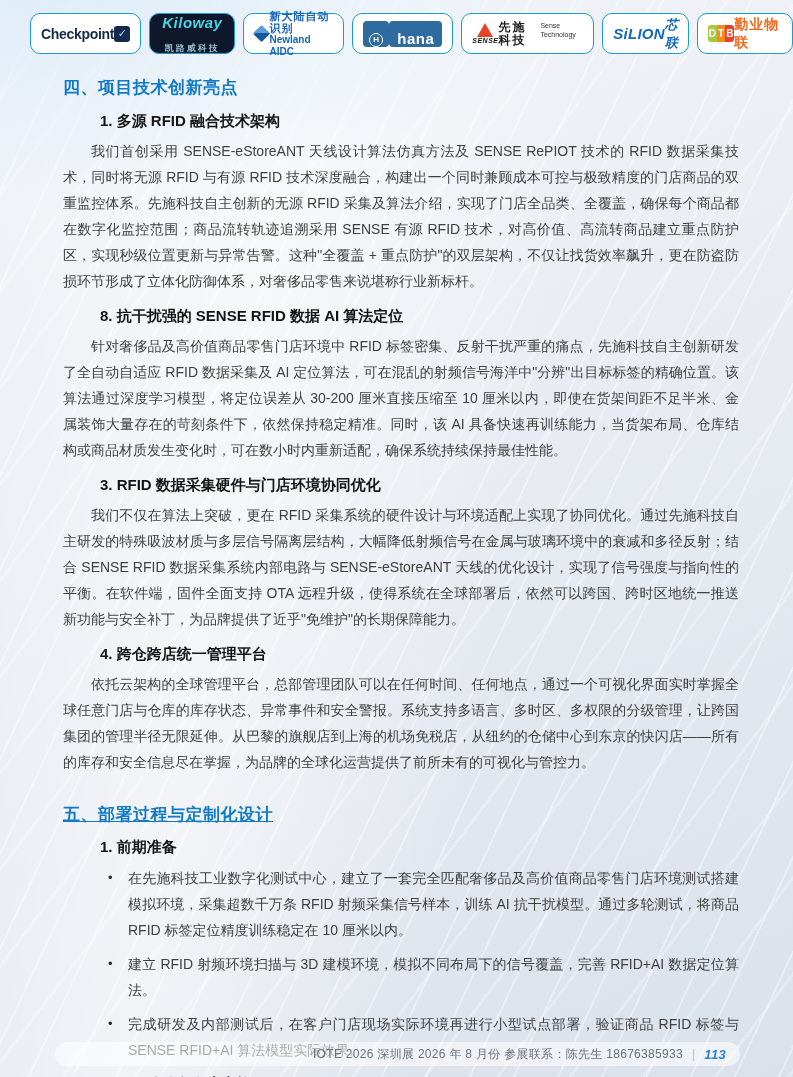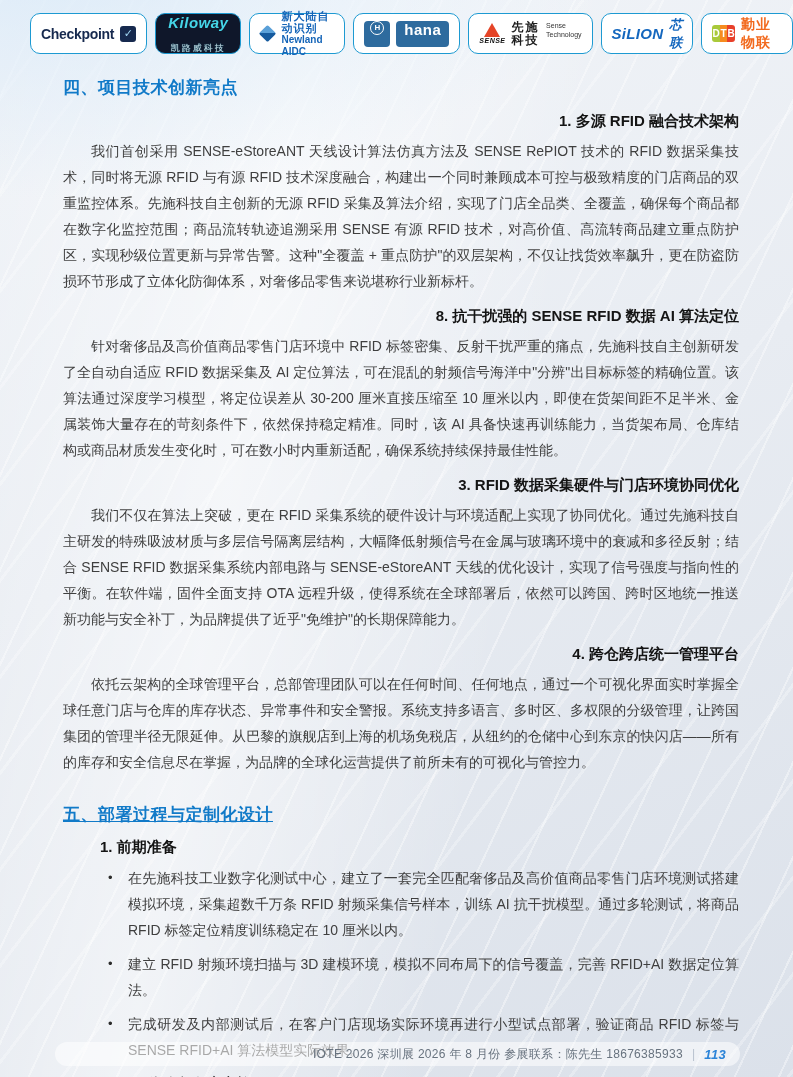--- a/index.html
+++ b/index.html
@@ -14,36 +14,36 @@
       repeating-linear-gradient(127deg, rgba(255,255,255,.28) 0 3px, rgba(255,255,255,0) 3px 58px),
       linear-gradient(160deg,#f2f5f9 0%, #e8ecf2 45%, #dbe1ea 100%);
     color:#3f3f3f;
     position:relative;
   }
 
   
   .logo-bar { position:absolute; top:13px; left:30px; display:flex; gap:8px; align-items:stretch; }
   .pill {
     background:#fff; border:1.5px solid #1d9ad2; border-radius:10px;
-    height:41px; display:flex; align-items:center; padding:16px 10px; gap:6px;
+    height:41px; display:flex; align-items:center; padding:16px 10px; 
   }
   .cp-text { font-weight:700; font-size:14px; color:#16294e; letter-spacing:-0.3px; }
   .cp-icon { width:16px; height:16px; background:#16294e; border-radius:3px; display:flex; align-items:center; justify-content:center; }
   .cp-icon::before { content:"✓"; color:#9fd4f2; font-size:11px; font-weight:700; }
 
   .pill.kiloway { background:#0f172a; border-color:#1d9ad2; flex-direction:column; justify-content:center; gap:12px; padding:0 12px; }
   .kw-brand { color:#45d6e8; font-weight:800; font-style:italic; font-size:15px; line-height:16px; letter-spacing:.5px; }
   .kw-cn { color:#c9ced3; font-size:9px; letter-spacing:2px; line-height:10px; text-shadow:0 0 1px #2aa9c9; }
 
   .nl-diamond { width:15px; height:15px; transform:rotate(45deg) scale(.82); background:linear-gradient(135deg,#5aa0d8 50%,#155a9e 50%); border-radius:2px; flex:0 0 auto; }
   .nl-text { display:flex; flex-direction:column; justify-content:center; }
   .nl-cn { color:#1565b8; font-weight:700; font-size:11px; line-height:12px; letter-spacing:1px; }
   .nl-en { color:#1565b8; font-weight:700; font-size:10px; line-height:12px; }
 
-  .hana-box { background:#2e6b9e; border-radius:4px; height:26px; display:flex; align-items:flex-start; justify-content:center; }
+  .hana-box { background:#2e6b9e; border-radius:4px; height:26px; display:flex; align-items:flex-end; justify-content:center; }
   .hana-ic { width:26px; }
   .hana-circle { width:14px; height:14px; border:1.6px solid #fff; border-radius:50%; display:flex; align-items:center; justify-content:center; }
   .hana-circle::before { content:"H"; color:#fff; font-size:8px; font-weight:700; }
   .hana-word { padding:0 8px; color:#fff; font-size:15px; font-weight:600; letter-spacing:.5px; }
 
   .sense-left { display:flex; flex-direction:column; align-items:center; justify-content:center; }
   .sense-tri { width:0; height:0; border-left:8px solid transparent; border-right:8px solid transparent; border-bottom:14px solid #e54427; }
   .sense-brand { font-style:italic; font-weight:800; font-size:7px; color:#111; letter-spacing:.5px; }
   .sense-right { display:flex; flex-direction:row; justify-content:center; }
   .sense-cn { font-size:12px; color:#1d1d1d; letter-spacing:2px; font-weight:600; line-height:13px; }
@@ -54,21 +54,21 @@
 
   .dtb-box { display:flex; border-radius:3px; overflow:hidden; height:17px; }
   .dtb-seg { width:11px; display:flex; align-items:center; justify-content:center; color:#fff; font-size:10px; font-weight:800; }
   .dtb-d { background:#a9c93a; } .dtb-t { background:#f68b1f; } .dtb-b { background:#e8402a; }
   .dtb-cn { color:#f26a1e; font-size:14px; font-weight:800; letter-spacing:1px; }
 
   
   .content { position:absolute; top:76px; left:63px; width:676px; }
   h2.sec-title { font-size:17px; font-weight:800; color:#117ac8; letter-spacing:.5px; margin-bottom:4px; }
   h2.sec-title.second { margin-top:28px;text-decoration:underline; }
-  h3.sub-head { font-size:15px; font-weight:800; color:#141414; margin:13px 0 7px 37px;text-align:right; }
+  h3.sub-head { font-size:15px; font-weight:800; color:#141414; margin:13px 0 7px 37px; }
   p.body-text { font-size:14px; line-height:26px; color:#3f3f3f; text-align:justify; text-indent:2em; margin-bottom:2px; }
   h3.block-head { font-size:15px; font-weight:800; color:#141414; margin:12px 0 8px 37px; }
   ul.bullets { list-style:none; margin:0 0 2px 40px; }
   ul.bullets li { position:relative; padding-left:25px; font-size:14px; line-height:26px; color:#3f3f3f; text-align:justify; margin-bottom:8px; }
   ul.bullets li::before { content:"•"; position:absolute; left:5px; top:0; color:#2b2b2b; font-size:13px; }
 
   
   .footer {
     position:absolute; left:55px; right:53px; bottom:11px; height:24px;
     background:rgba(255,255,255,.55); border-radius:12px;

